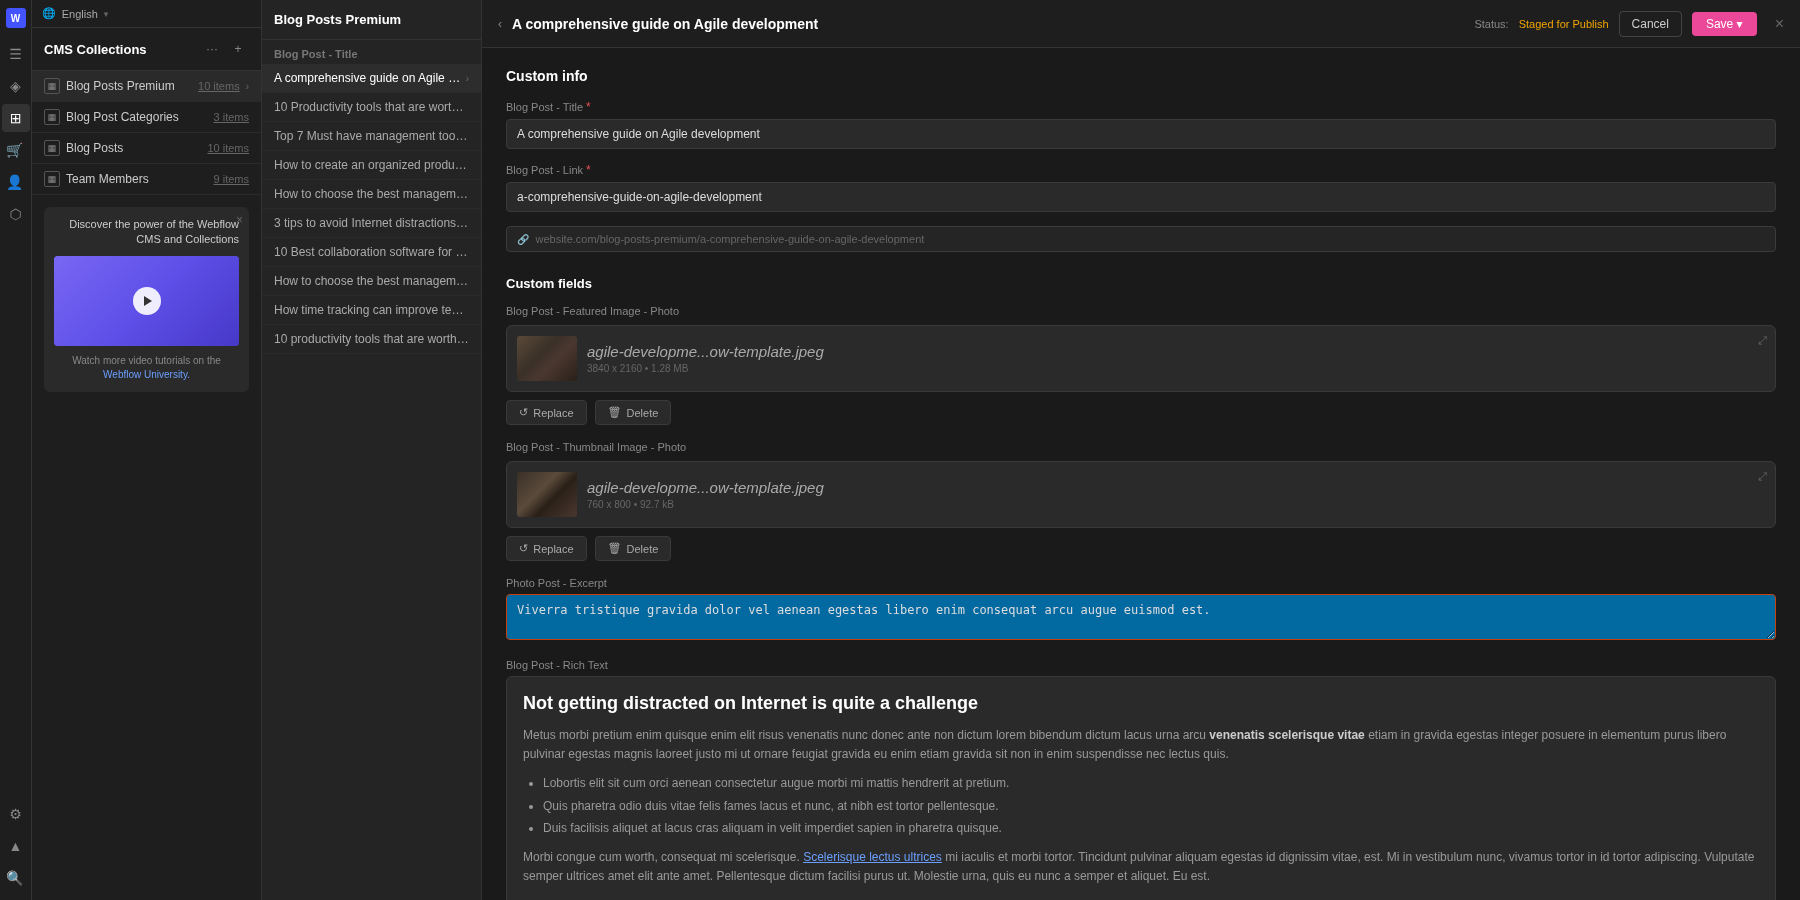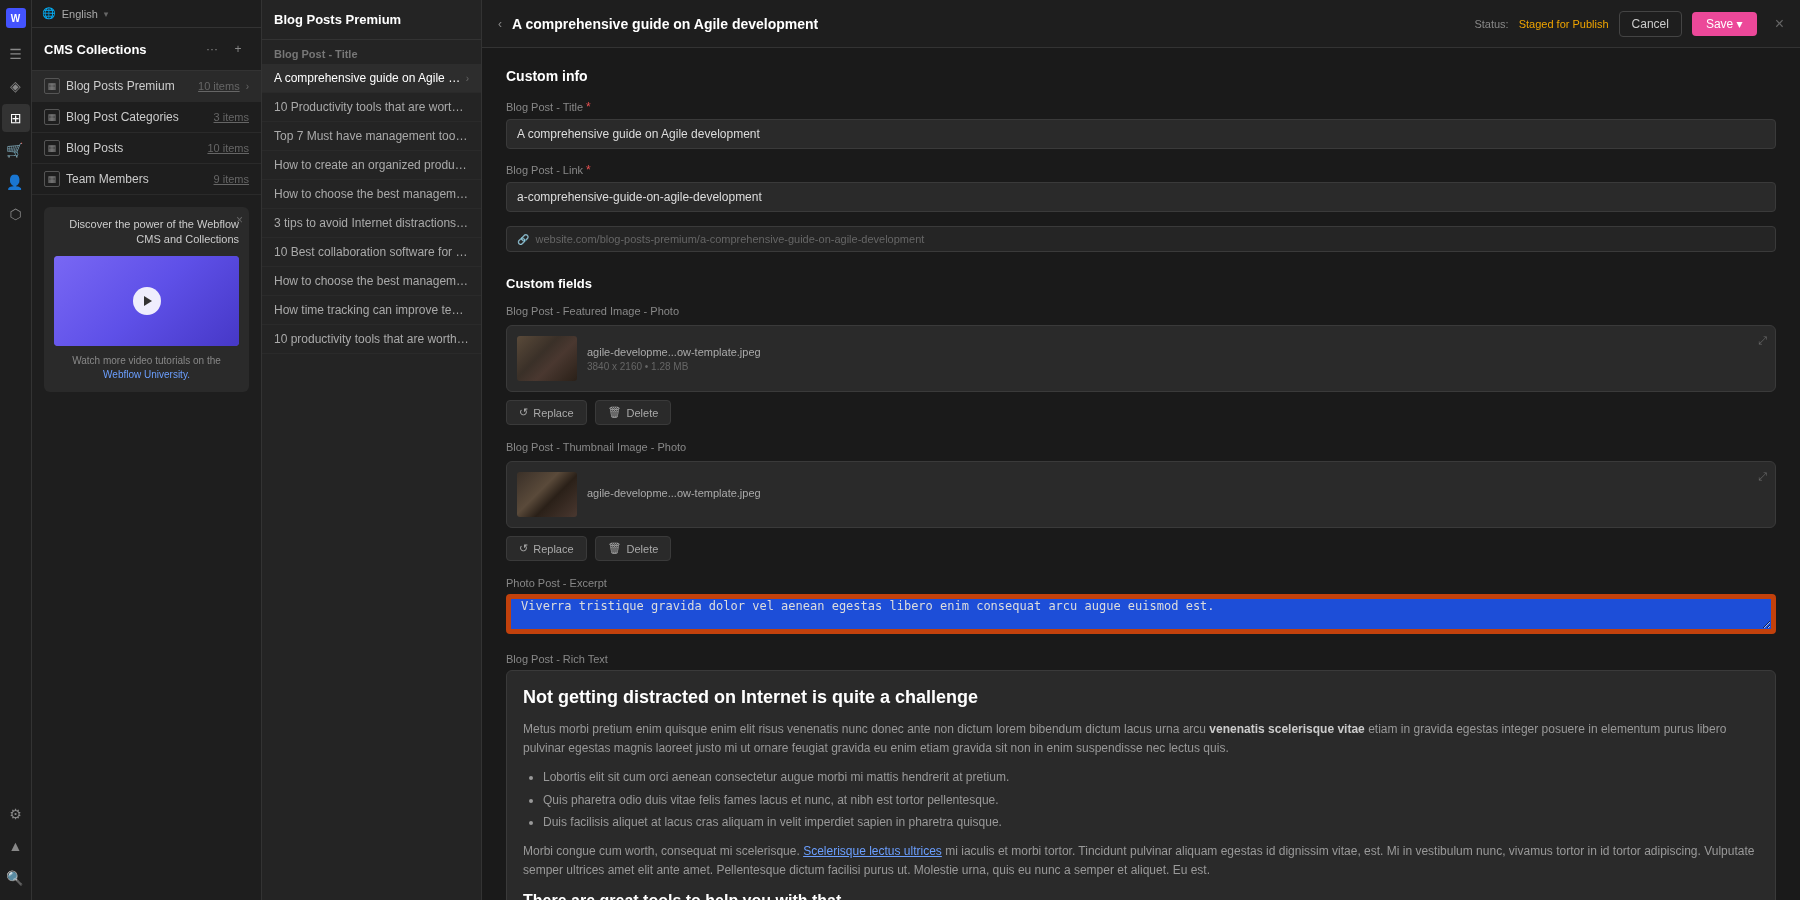--- a/index.html
+++ b/index.html
@@ -403,23 +403,24 @@
     }
     .image-thumb-inner {
       width: 100%;
       height: 100%;
       background: linear-gradient(135deg, #5a4a3a 0%, #3a3028 40%, #4a3830 60%, #2a2018 100%);
     }
     .image-info {
       flex: 1;
     }
     .image-name {
-      font-size: 11px;
+      font-size: 15px;
       color: #aaa;
       margin-bottom: 3px;
+      font-style: italic;
     }
     .image-meta {
       font-size: 10px;
       color: #666;
     }
     .image-expand {
       position: absolute;
       top: 8px;
       right: 8px;
       color: #666;
@@ -440,24 +441,24 @@
       background: #2a2a2a;
       border: 1px solid #3a3a3a;
       border-radius: 4px;
       color: #aaa;
       cursor: pointer;
       font-size: 11px;
     }
 
     .excerpt-input {
       width: 100%;
-      background: #1d4ed8;
-      border: 5px solid #c2410c;
+      background: #0369a1;
+      border: 1px solid #c2410c;
       border-radius: 4px;
-      padding: 0 10px;
+      padding: 8px 10px;
       color: #ddd;
       font-size: 12px;
       outline: none;
       resize: vertical;
       min-height: 40px;
       margin-bottom: 16px;
     }
 
     .rich-text-area {
       background: #2a2a2a;
@@ -659,20 +660,21 @@
       </button>
     </div>
 
     <div class="image-field-label">Blog Post - Thumbnail Image - Photo</div>
     <div class="image-card">
       <div class="image-thumb">
         <div class="image-thumb-inner" style="background: linear-gradient(135deg, #3a3028 0%, #5a4a3a 40%, #2a2018 60%, #4a3830 100%);"></div>
       </div>
       <div class="image-info">
         <div class="image-name">agile-developme...ow-template.jpeg</div>
+        <div class="image-meta">760 x 800 • 92.7 kB</div>
       </div>
       <span class="image-expand">⤢</span>
     </div>
     <div class="image-actions">
       <button class="img-btn">
         <span>↺</span>
         <span>Replace</span>
       </button>
       <button class="img-btn">
         <span>🗑</span>

